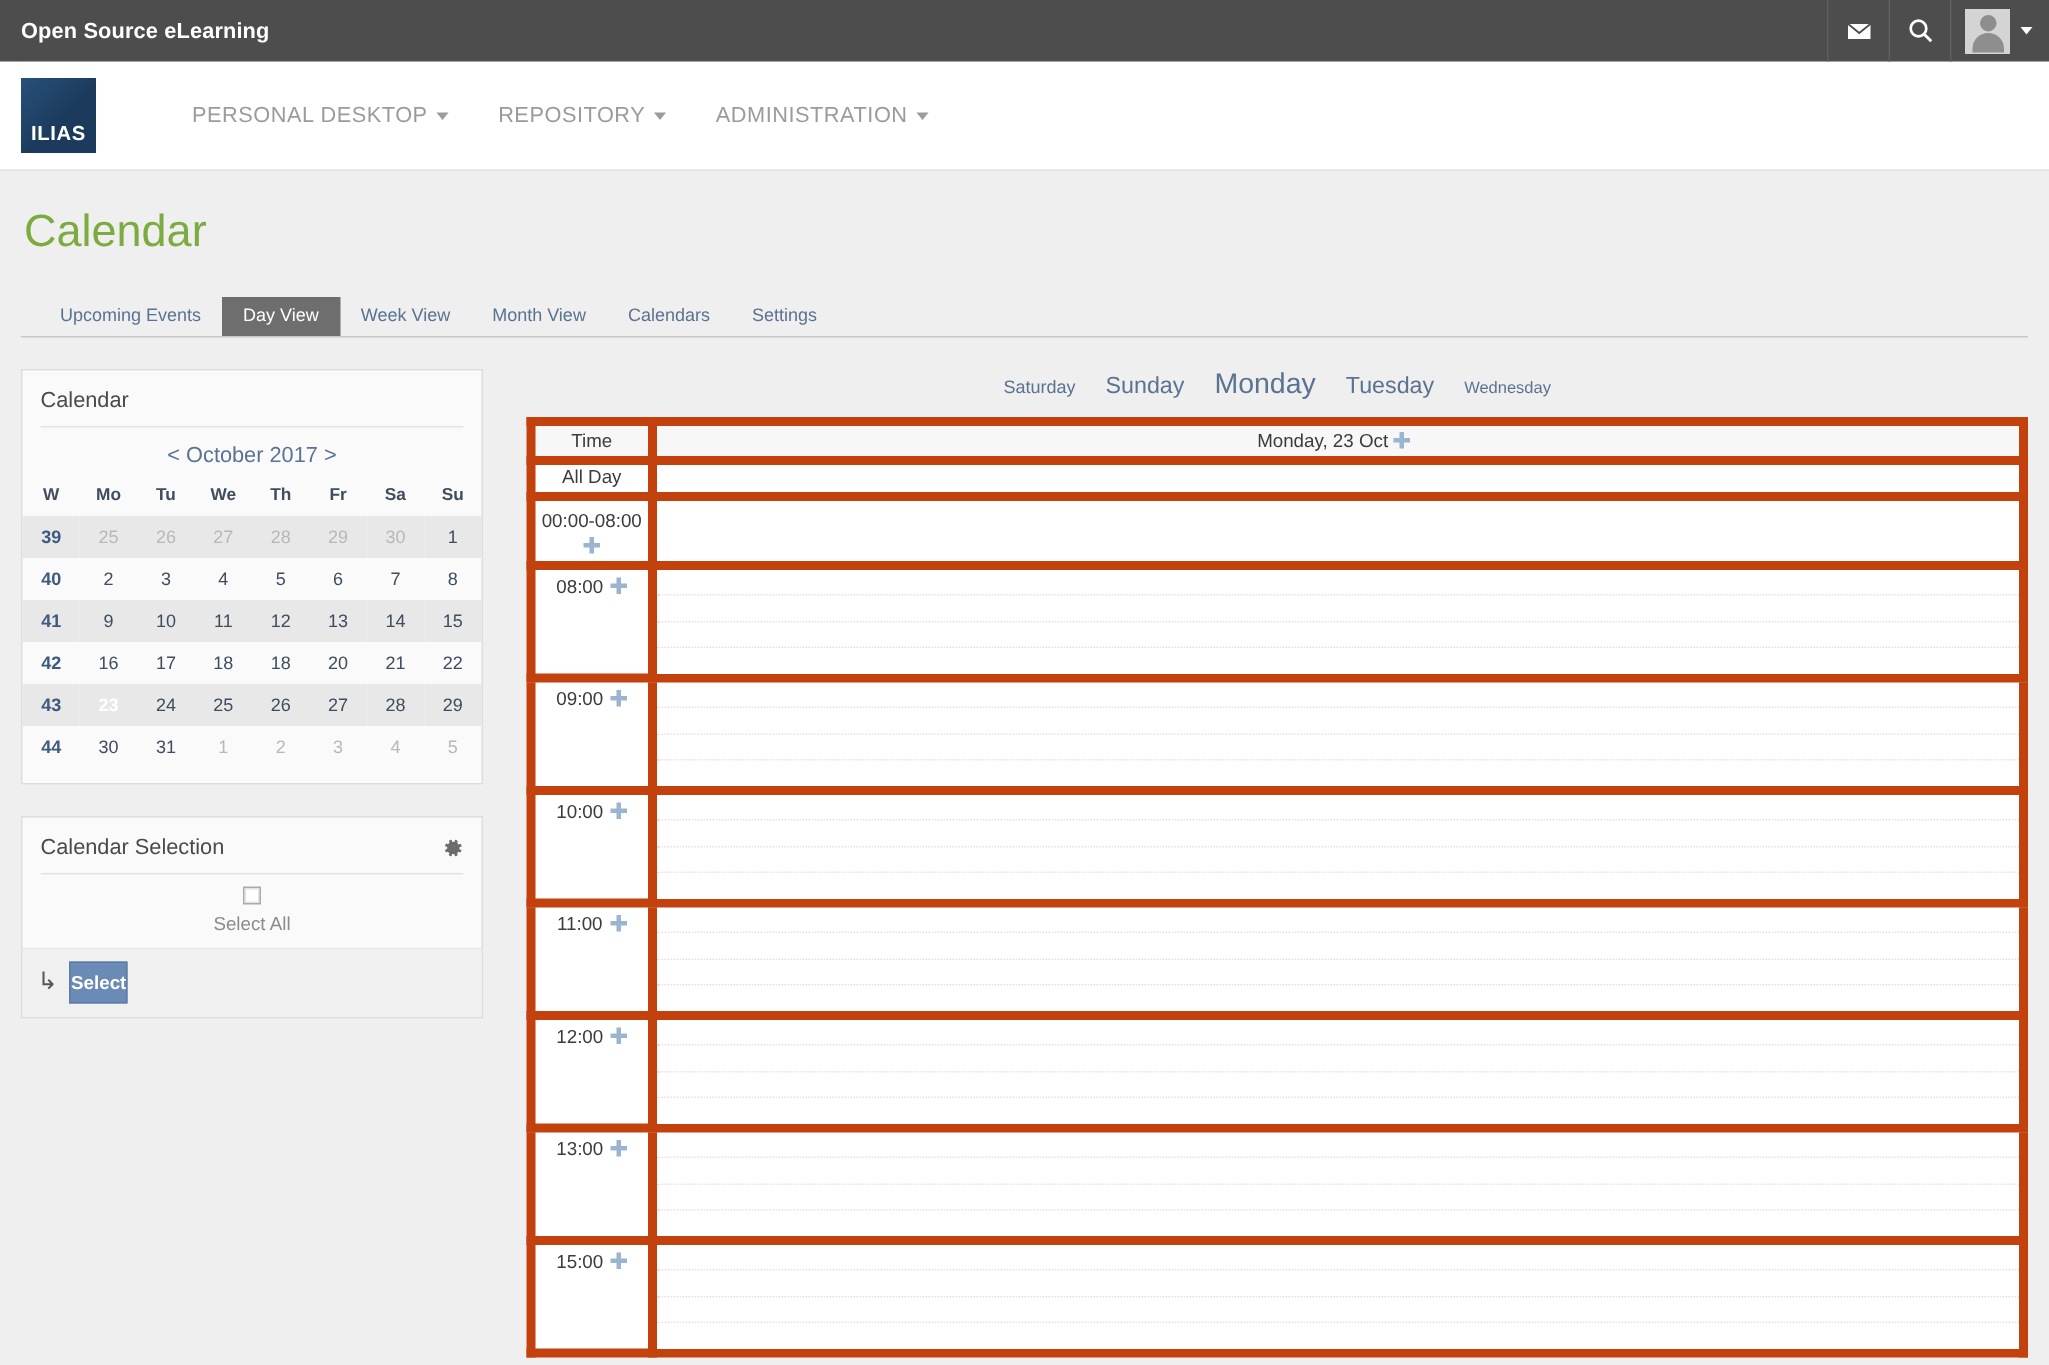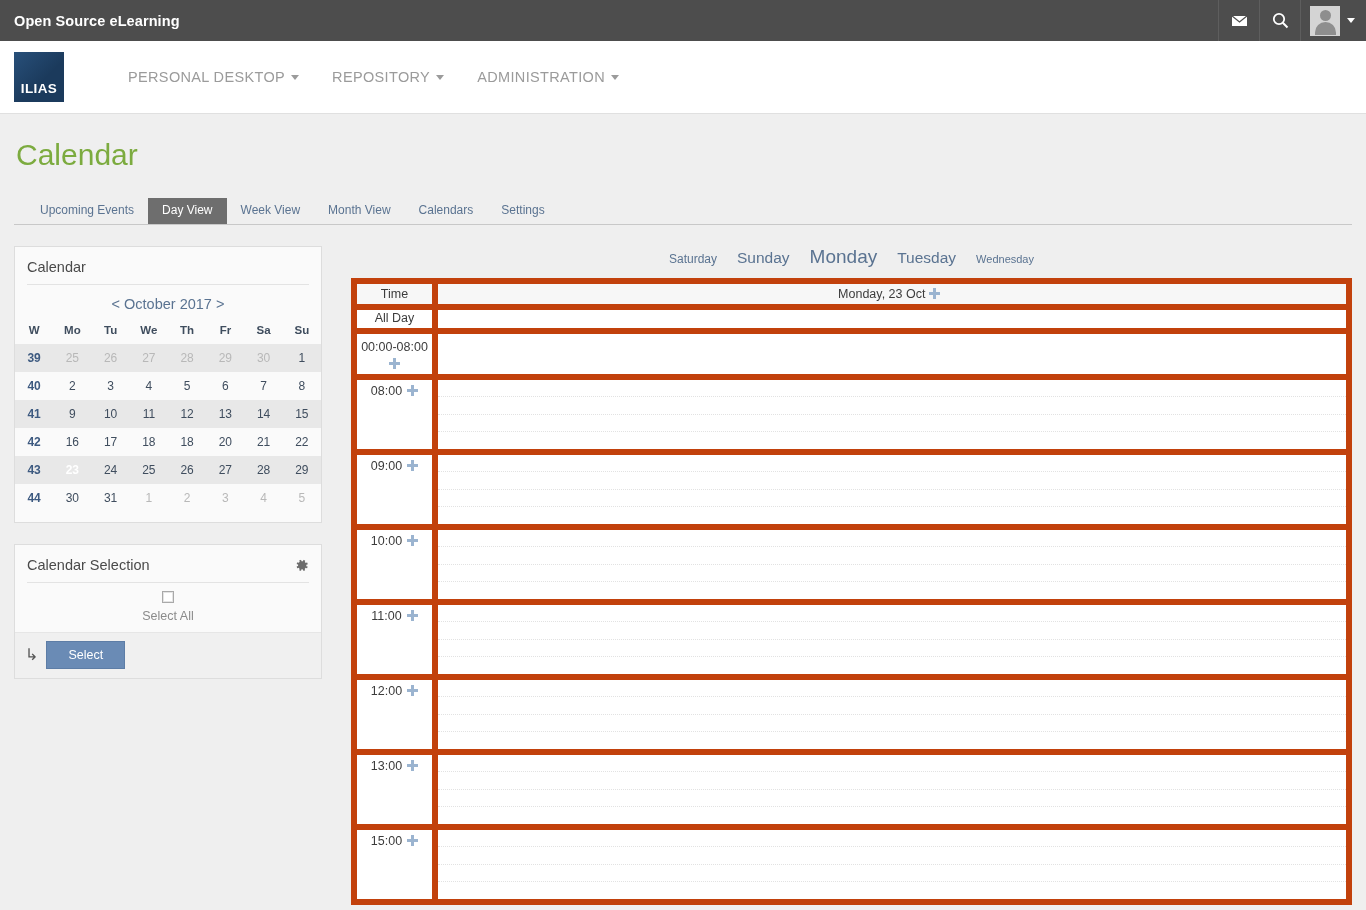--- a/index.html
+++ b/index.html
@@ -241,23 +241,24 @@
     align-items: center;
     gap: 8px;
     padding: 8px 12px 9px 10px;
   }
   .arrow-glyph { font-size: 16px; color: #555555; line-height: 1; }
   .btn-select {
     background: #6a8bb5;
     border: 1px solid #5d7da6;
     color: #ffffff;
     font-size: 12.5px;
-    padding: 6px 21px;
+    padding: 6px 0;
     cursor: pointer;
     font-family: "Liberation Sans", sans-serif;
+    font-weight: bold;
   }
 
   
   .dayview { flex: 1; min-width: 0; }
   .daynav {
     display: flex;
     align-items: baseline;
     justify-content: center;
     gap: 20px;
     padding-bottom: 10px;

